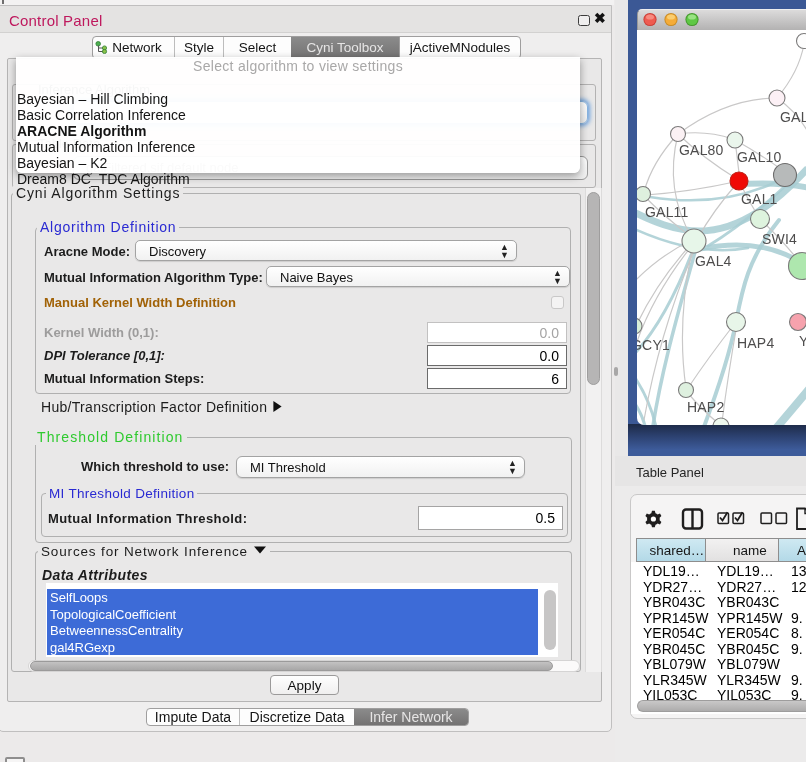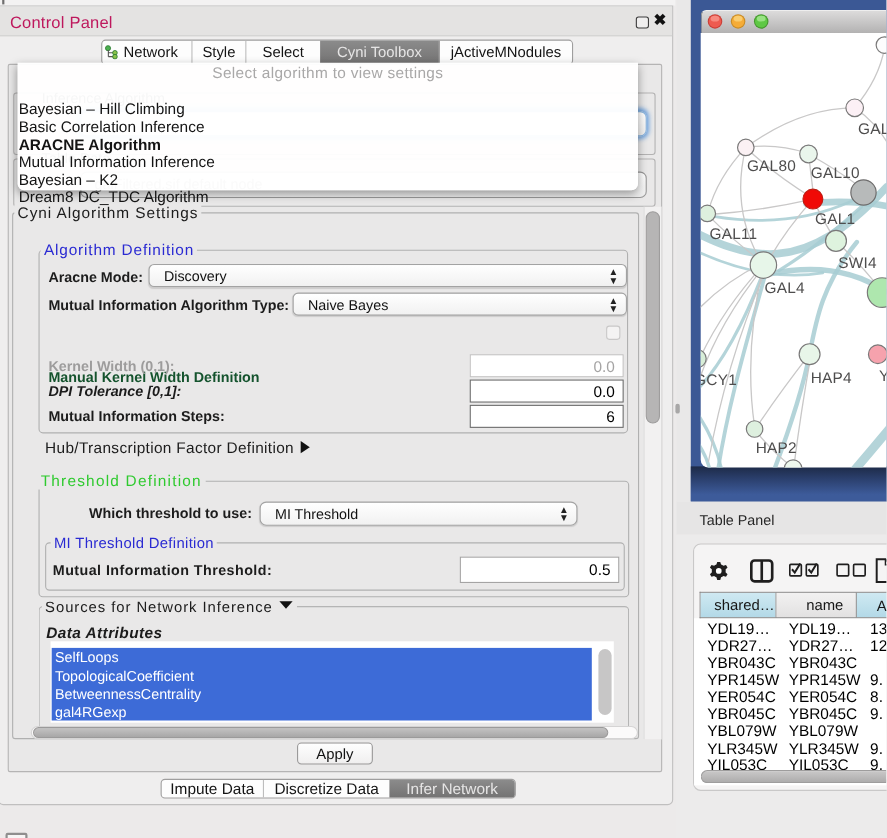--- a/index.html
+++ b/index.html
@@ -79,32 +79,32 @@
 
   <div class="fs" style="left:11px; top:193px; width:570px; height:479px; border-radius:3px;">
     <div class="legend" style="left:1px; font-size:14px; letter-spacing:0.85px; color:#1c1c1c;">Cyni Algorithm Settings</div>
   </div>
 
   <div class="fs" style="left:35px; top:227px; width:536px; height:167px;">
     <div class="legend" style="left:1px; font-size:14px; letter-spacing:0.75px; color:#2a2ad2;">Algorithm Definition</div>
   </div>
 
   <div class="abs b13 lbl" style="left:44px; top:244px;">Aracne Mode:</div>
-  <div class="combo" style="left:135px; top:240px; width:435px; height:21px;">
+  <div class="combo" style="left:135px; top:240px; width:382px; height:21px;">
     <span class="ctext">Discovery</span>
       <span class="arr">▲<br>▼</span>
     </div>
 
   <div class="abs b13 lbl" style="left:44px; top:270px;">Mutual Information Algorithm Type:</div>
   <div class="combo" style="left:266px; top:266px; width:304px; height:21px;">
     <span class="ctext">Naive Bayes</span>
       <span class="arr">▲<br>▼</span>
     </div>
 
-  <div class="abs b13 lbl" style="left:44px; top:295px; color:#14532d;margin-top:40px;">Manual Kernel Width Definition</div>
+  <div class="abs b13 lbl" style="left:44px; top:295px; color:#a16207;">Manual Kernel Width Definition</div>
   <div class="abs" style="left:551px; top:296px; width:13px; height:13px; border-radius:3px;
        background:#f4f3f3; border:1px solid #c9c8c8;"></div>
 
   <div class="abs b13 lbl" style="left:44px; top:325px; color:#9d9c9c;">Kernel Width (0,1):</div>
   <div class="tfield" style="left:427px; top:322px; width:140px; height:21px; border:1px solid #c2c1c1;">
     <span style="color:#a5a4a4;">0.0</span>
     </div>
 
   <div class="abs b13 lbl" style="left:44px; top:348px;font-style:italic;">DPI Tolerance [0,1]:</div>
   <div class="tfield" style="left:427px; top:345px; width:140px; height:21px;">

